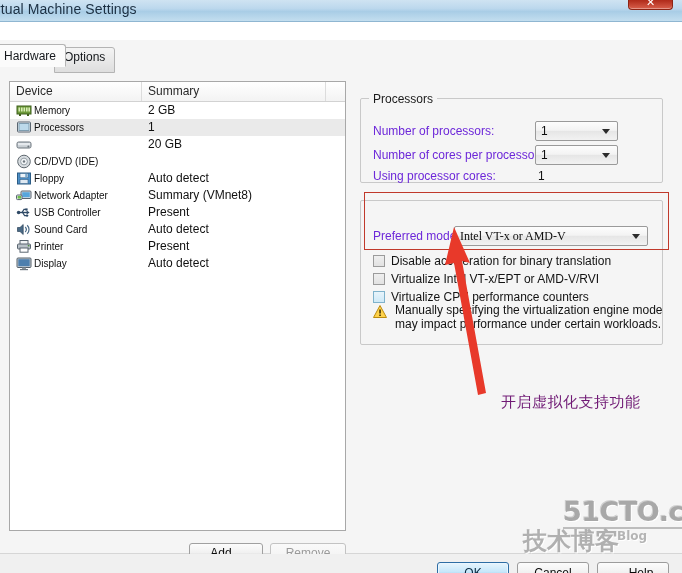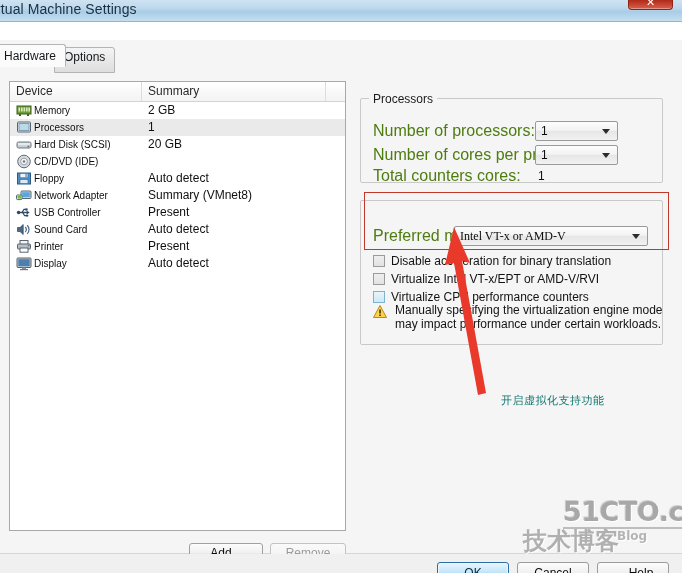--- a/index.html
+++ b/index.html
@@ -191,21 +191,21 @@
     background: #f5f5f5;
     font-size: 12px;
     color: #1b1b1b;
     white-space: nowrap;
   }
   .grp-processors { left: 5px; top: 28px; width: 303px; height: 85px; }
   .grp-virt       { left: 5px; top: 130px; width: 303px; height: 145px; }
 
   .flabel {
     position: absolute;
-    font-size: 16px; color: #4d7c0f;
+    font-size: 12px; color: #6d28d9;
     white-space: nowrap;
     line-height: 14px;
   }
   .fvalue {
     position: absolute;
     font-size: 12px; color: #121212;
     white-space: nowrap;
     line-height: 14px;
   }
 
@@ -278,22 +278,22 @@
   }
   .redarrow {
     position: absolute;
     left: 440px; top: 183px;
     width: 130px; height: 175px;
     pointer-events: none;
   }
   .redtext {
     position: absolute;
     left: 501px; top: 353px;
-    font-size: 11px;
-    color: #0f766e;
+    font-size: 15px;
+    color: #701a75;
     white-space: nowrap;
     letter-spacing: .5px;
     font-family: "DejaVu Sans", sans-serif;
   }
 
   
   .footer {
     position: absolute;
     left: 0; top: 514px; width: 682px; height: 37px;
     background: #f0f0f0;
@@ -408,21 +408,20 @@
                 </svg></div>
               <div class="row-label">Processors</div>
               <div class="row-summary">1</div>
             </div>
             <div class="row">
               <div class="row-icon"><svg width="16" height="15" viewBox="0 0 16 15">
                   <rect x="1" y="5" width="14" height="6" rx="1.6" fill="#c9cfd4" stroke="#6d767e"></rect>
                   <rect x="2" y="6" width="12" height="2.2" fill="#e6eaee"></rect>
                   <circle cx="12.4" cy="9.4" r="1" fill="#6d767e"></circle>
                 </svg></div>
-              <div class="row-label">Hard Disk (SCSI)</div>
               <div class="row-summary">20 GB</div>
             </div>
             <div class="row">
               <div class="row-icon"><svg width="16" height="15" viewBox="0 0 16 15">
                   <circle cx="8" cy="7.5" r="6.3" fill="#d7dce0" stroke="#5f686f"></circle>
                   <circle cx="8" cy="7.5" r="3.4" fill="#f2f5f7" stroke="#97a1a8"></circle>
                   <circle cx="8" cy="7.5" r="1.2" fill="#6d767e"></circle>
                 </svg></div>
               <div class="row-label">CD/DVD (IDE)</div>
             </div>
@@ -504,21 +503,21 @@
             <div class="combo-text">1</div>
             <div class="combo-arrow"></div>
           </div>
 
           <div class="flabel" style="left:12px; top:49px;">Number of cores per processor:</div>
           <div class="combo combo-cores">
             <div class="combo-text">1</div>
             <div class="combo-arrow"></div>
           </div>
 
-          <div class="flabel" style="left:12px; top:70px;">Total counters cores:</div>
+          <div class="flabel" style="left:12px; top:70px;">Using processor cores:</div>
           <div class="fvalue" style="left:177px; top:70px;">1</div>
         </div>
 
         <div class="group grp-virt">
 
           <div class="flabel" style="left:12px; top:28px;">Preferred mode:</div>
           <div class="combo combo-mode">
             <div class="combo-text">Intel VT-x or AMD-V</div>
             <div class="combo-arrow"></div>
           </div>

